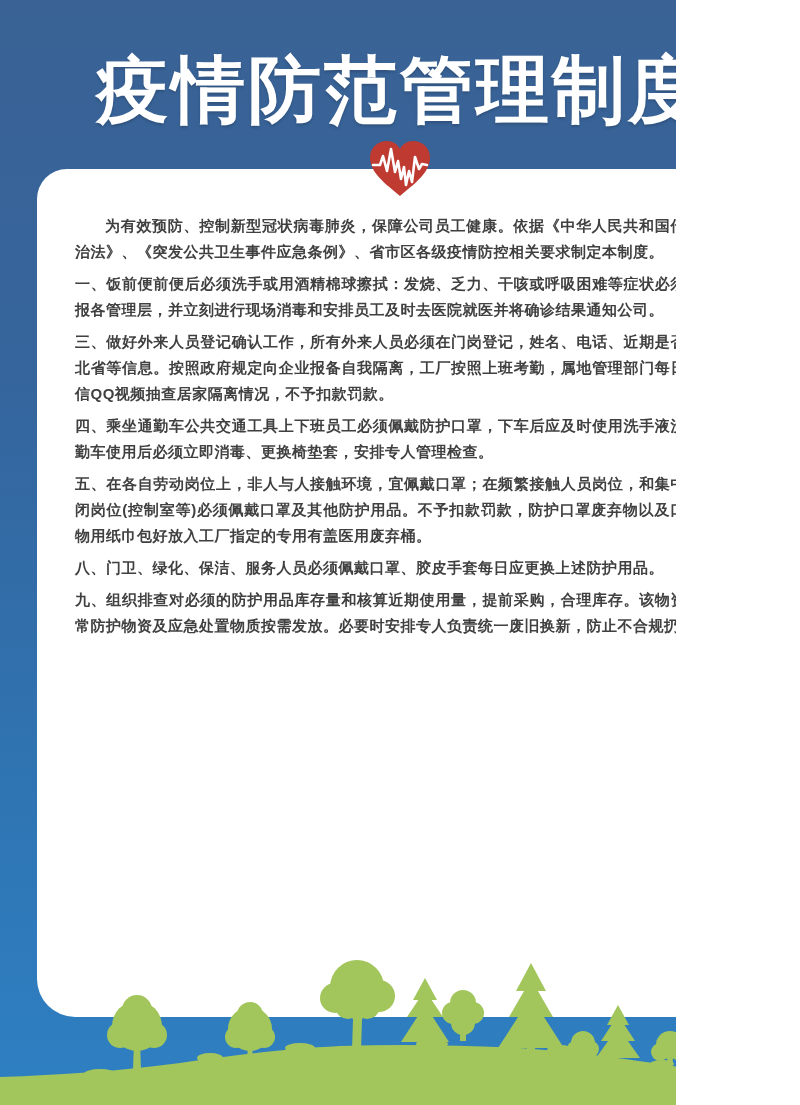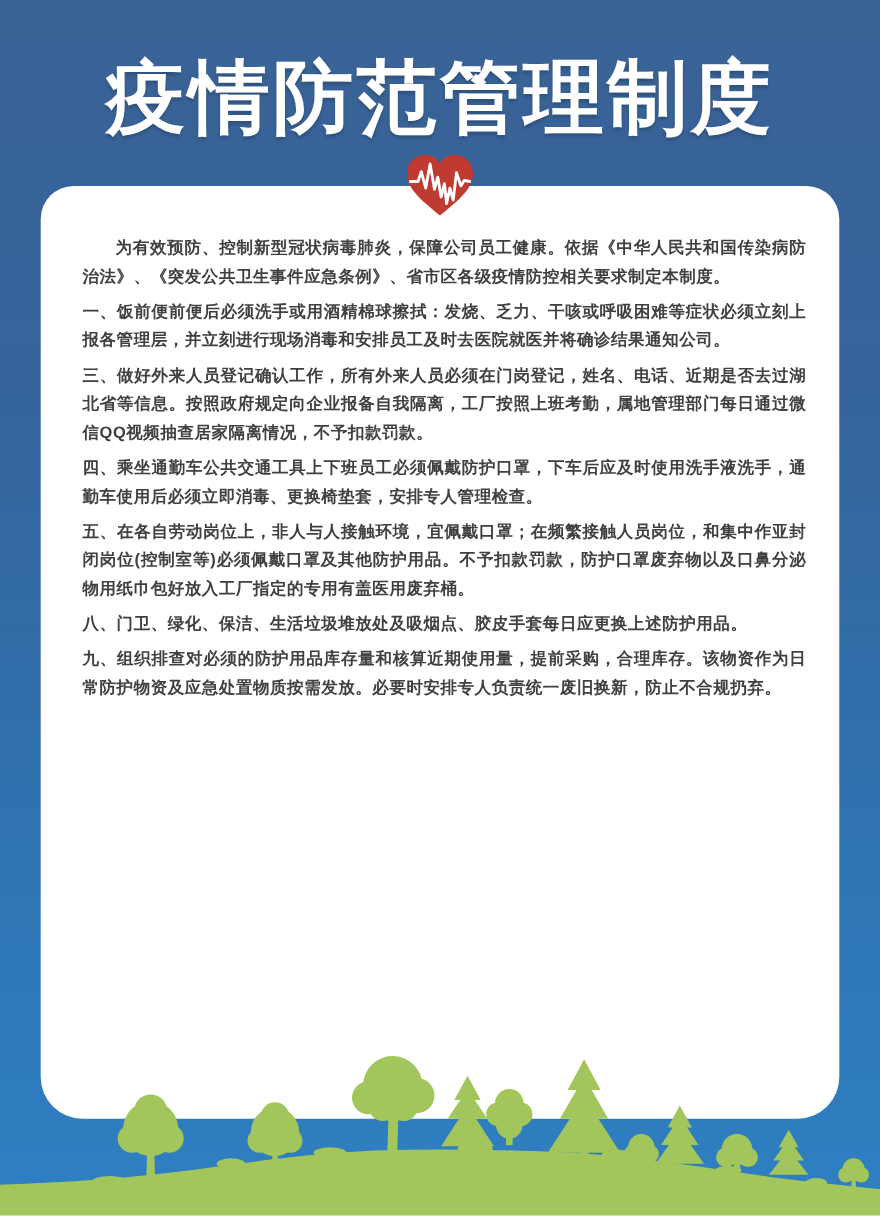--- a/index.html
+++ b/index.html
@@ -1,21 +1,21 @@
 <!DOCTYPE html>
 <html><head>
 <meta charset="utf-8">
 <style>
   html,body{margin:0;padding:0;}
   body{
     width:800px;height:1105px;overflow:hidden;
     font-family:"Liberation Sans","DejaVu Sans",sans-serif;
   }
   #poster{
-    position:relative;width:800px;height:1105px;overflow:hidden;
+    position:relative;width:676px;height:1105px;overflow:hidden;
     background:linear-gradient(180deg,#3a6295 0%,#35659d 35%,#2f74b2 70%,#2e80c3 100%);
     text-decoration:underline;
   }
   .title{
     position:absolute;top:46px;left:0;width:800px;
     text-align:center;color:#ffffff;font-size:73px;font-weight:bold;
     letter-spacing:3px;line-height:1.2;white-space:nowrap;
     text-shadow:0 2px 3px rgba(0,0,0,0.18);
   }
   .heart-wrap{
@@ -50,21 +50,21 @@
       <polyline points="5,25 12,25 15,16 19,31 23,9 27,32 30,21 33,39 36,27 38,45 41,31 44,42 47,17 51,29 54,24 59,25" fill="none" stroke="#ffffff" stroke-width="2.6" stroke-linecap="round" stroke-linejoin="round"></polyline>
     </svg>
   </div>
 
   <div class="card">
     <p class="intro">为有效预防、控制新型冠状病毒肺炎，保障公司员工健康。依据《中华人民共和国传染病防治法》、《突发公共卫生事件应急条例》、省市区各级疫情防控相关要求制定本制度。</p>
     <p>一、饭前便前便后必须洗手或用酒精棉球擦拭：发烧、乏力、干咳或呼吸困难等症状必须立刻上报各管理层，并立刻进行现场消毒和安排员工及时去医院就医并将确诊结果通知公司。</p>
     <p>三、做好外来人员登记确认工作，所有外来人员必须在门岗登记，姓名、电话、近期是否去过湖北省等信息。按照政府规定向企业报备自我隔离，工厂按照上班考勤，属地管理部门每日通过微信QQ视频抽查居家隔离情况，不予扣款罚款。</p>
     <p>四、乘坐通勤车公共交通工具上下班员工必须佩戴防护口罩，下车后应及时使用洗手液洗手，通勤车使用后必须立即消毒、更换椅垫套，安排专人管理检查。</p>
     <p>五、在各自劳动岗位上，非人与人接触环境，宜佩戴口罩；在频繁接触人员岗位，和集中作亚封闭岗位(控制室等)必须佩戴口罩及其他防护用品。不予扣款罚款，防护口罩废弃物以及口鼻分泌物用纸巾包好放入工厂指定的专用有盖医用废弃桶。</p>
-    <p>八、门卫、绿化、保洁、生活垃圾堆放处及吸烟点、胶皮手套每日应更换上述防护用品。</p>
+    <p>八、门卫、绿化、保洁、服务人员必须佩戴口罩、胶皮手套每日应更换上述防护用品。</p>
     <p>九、组织排查对必须的防护用品库存量和核算近期使用量，提前采购，合理库存。该物资作为日常防护物资及应急处置物质按需发放。必要时安排专人负责统一废旧换新，防止不合规扔弃。</p>
 
   </div>
 
   <div class="landscape">
     <svg width="800" height="200" viewBox="0 0 800 200" xmlns="http://www.w3.org/2000/svg">
 
       <g>
         <path class="g" d="M133,166 L134,136 L140,136 L141,166 Z"></path>
         <path class="g" d="M135,146 L126,138 L128,136 L137,143 Z"></path>

